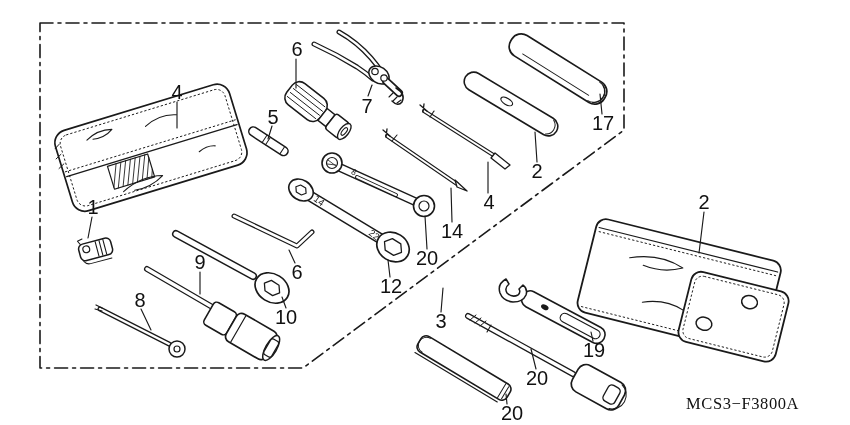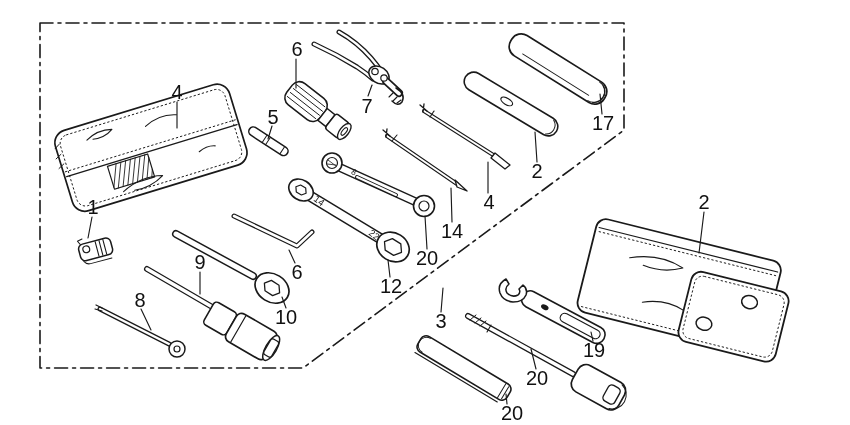--- a/index.html
+++ b/index.html
@@ -253,14 +253,15 @@
 <div class="callout" style="left:391px;top:286px">12</div>
 <div class="callout" style="left:427px;top:258px">20</div>
 <div class="callout" style="left:452px;top:231px">14</div>
 <div class="callout" style="left:489px;top:202px">4</div>
 <div class="callout" style="left:537px;top:171px">2</div>
 <div class="callout" style="left:603px;top:123px">17</div>
 <div class="callout" style="left:537px;top:378px">20</div>
 <div class="callout" style="left:594px;top:350px">19</div>
 <div class="callout" style="left:512px;top:413px">20</div>
 
+<div class="part-code">MCS3−F3800A</div>
 
 </div>
 
 </body></html>

